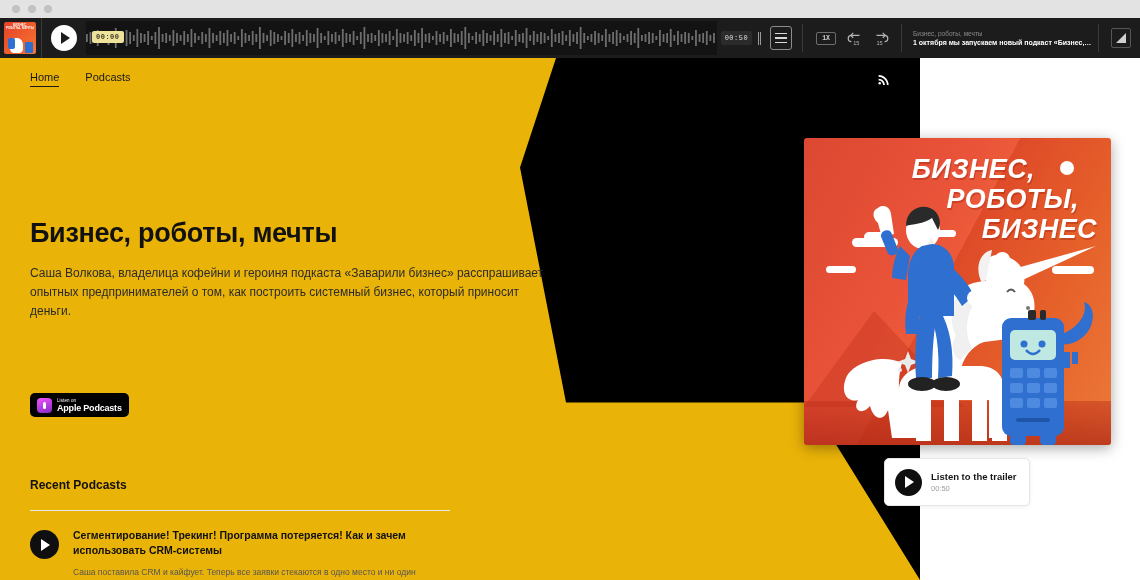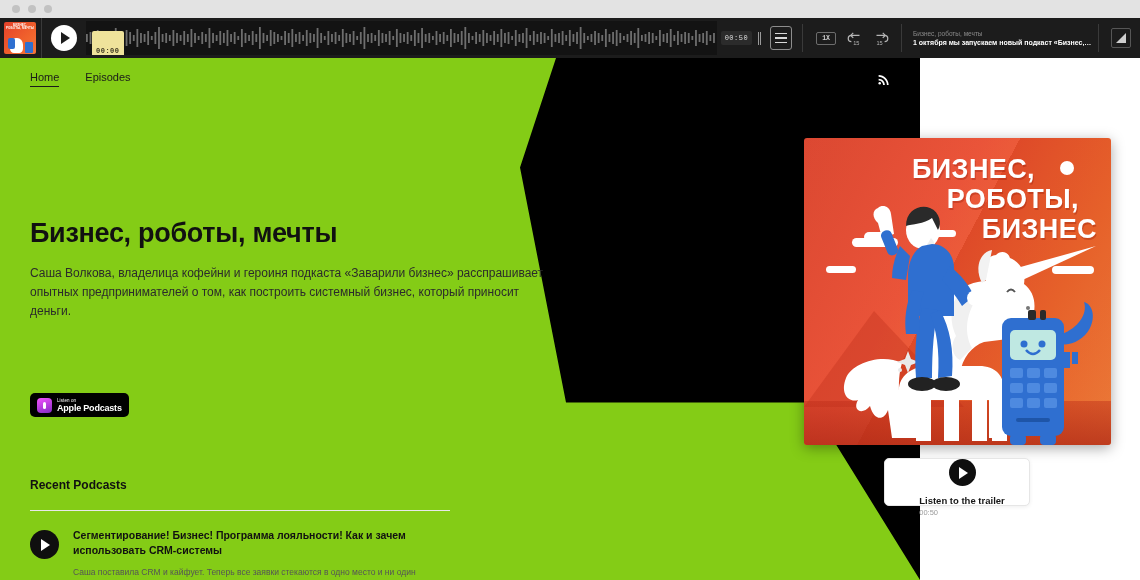--- a/index.html
+++ b/index.html
@@ -58,21 +58,21 @@
 
   .p-wave {
     position: relative; flex: 1; height: 34px; margin-right: 4px;
     background: #131313; overflow: hidden; cursor: pointer;
   }
   .p-wave svg { display: block; width: 100%; height: 34px; }
   .p-time-badge {
     position: absolute; left: 6px; top: 10px;
     background: #efe39b; color: #3a3520; font-size: 7px; font-weight: 700;
     font-family: "Liberation Mono", monospace;
-    padding: 16px 4px; border-radius: 2px; letter-spacing: .5px;
+    padding: 2px 4px; border-radius: 2px; letter-spacing: .5px;
   }
 
   .p-dur {
     background: #2b2b2b; color: #ddd; font-size: 7px;
     font-family: "Liberation Mono", monospace; letter-spacing: .5px;
     padding: 3px 4px; border-radius: 2px; flex: none; margin-right: 6px;
   }
   .p-vol {
     width: 4px; height: 13px; flex: none; margin-right: 8px;
     background: repeating-linear-gradient(to right,#9a9a9a 0 1px,transparent 1px 2px);
@@ -103,21 +103,21 @@
     font-size: 7px; font-weight: 700; color: #ffffff; white-space: nowrap;
     overflow: hidden; text-overflow: ellipsis;
   }
   .p-expand {
     width: 20px; height: 20px; border: 1px solid #565656; border-radius: 2px;
     flex: none; margin: 0 9px 0 12px; display: flex;
     align-items: center; justify-content: center; cursor: pointer;
   }
 
   
-  .page { position: absolute; left: 0; top: 58px; width: 920px; height: 522px; background: #84cc16; }
+  .page { position: absolute; left: 0; top: 58px; width: 920px; height: 522px; background: #eab308; }
 
   .black-wedge {
     position: absolute; right: 0; top: 0; width: 400px; height: 522px;
     background: #000; clip-path: polygon(100% 0, 100% 100%, 72.5% 66%, 11.5% 66%, 0 21%, 9% 0);
     z-index: 1;
   }
 
   
   .nav { position: absolute; left: 30px; top: 13px; display: flex; gap: 26px; z-index: 3; }
   .nav a {
@@ -165,20 +165,21 @@
   }
   .cover .diag {
     position: absolute; inset: 0;
     background: linear-gradient(118deg, rgba(255,255,255,.07) 0 46%, rgba(0,0,0,.05) 46% 100%);
   }
   .cover .ctitle {
     position: absolute; left: 0; right: 14px; top: 16px;
     text-align: right; color: #fff; font-weight: 700;
     font-size: 27px; line-height: 30px; letter-spacing: .4px;
     text-shadow: 1px 2px 0 rgba(150,30,10,.35);
+    font-style: italic;
   }
   .cover .ctitle .ln1 { padding-right: 62px; }
   .cover .ctitle .ln2 { padding-right: 18px; padding-left: 6px; }
   .cover .ctitle .ln3 { padding-right: 0px; }
   .cover .sun {
     position: absolute; right: 37px; top: 23px; width: 14px; height: 14px;
     border-radius: 50%; background: #fff;
   }
   .cover .cloud { position: absolute; background: #fff; border-radius: 9px; height: 9px; }
   .cover .c1 { left: 48px; top: 100px; width: 46px; }
@@ -195,21 +196,21 @@
     border-left: 70px solid transparent; border-right: 90px solid transparent;
     border-bottom: 96px solid rgba(190,45,25,.35);
   }
   .cover svg.art { position: absolute; inset: 0; width: 307px; height: 307px; }
 
   
   .trailer {
     position: absolute; left: 884px; top: 400px; width: 146px; height: 48px;
     background: #fff; border: 1px solid #e6e6e6; border-radius: 5px;
     display: flex; align-items: center; padding-left: 10px; gap: 9px;
-    z-index: 3; box-shadow: 0 1px 4px rgba(0,0,0,.07); cursor: pointer; flex-direction: column;
+    z-index: 3; box-shadow: 0 1px 4px rgba(0,0,0,.07); cursor: pointer;
   }
   .trailer .tplay {
     width: 27px; height: 27px; border-radius: 50%; background: #0f0f0f;
     flex: none; position: relative;
   }
   .trailer .tplay::after {
     content: ""; position: absolute; left: 10px; top: 7.5px;
     border-left: 9px solid #fff;
     border-top: 6px solid transparent; border-bottom: 6px solid transparent;
   }
@@ -481,21 +482,21 @@
     </svg>
   </div>
 </div>
 
 <div class="page">
 
   <div class="black-wedge"></div>
 
   <nav class="nav">
     <a class="active" href="#">Home</a>
-    <a href="#">Episodes</a>
+    <a href="#">Podcasts</a>
   </nav>
 
   <div class="rss">
     <svg width="13" height="13" viewBox="0 0 24 24" fill="#ffffff">
       <circle cx="5" cy="19" r="2.3"></circle>
       <path d="M3 10.5v3.2c4.6 0 8.3 3.7 8.3 8.3h3.2C14.5 15.6 9.4 10.5 3 10.5z"></path>
       <path d="M3 3.5v3.2c8.4 0 15.3 6.9 15.3 15.3h3.2C21.5 12.2 13.2 3.5 3 3.5z"></path>
     </svg>
   </div>
 
@@ -609,19 +610,19 @@
       <div class="b">00:50</div>
     </div>
   </div>
 
   <section class="recent">
     <h2>Recent Podcasts</h2>
     <hr>
     <div class="ep">
       <div class="eplay"></div>
       <div>
-        <div class="etitle">Сегментирование! Бизнес! Программа лояльности! Как и зачем использовать CRM-системы</div>
+        <div class="etitle">Сегментирование! Трекинг! Программа потеряется! Как и зачем использовать CRM-системы</div>
         <div class="edesc">Саша поставила CRM и кайфует. Теперь все заявки стекаются в одно место и ни один потенциальный клиент не потеряется. Но, кажется, CRM способна на большее. Саша попросила</div>
       </div>
     </div>
   </section>
 
 </div>
 
 </body></html>

